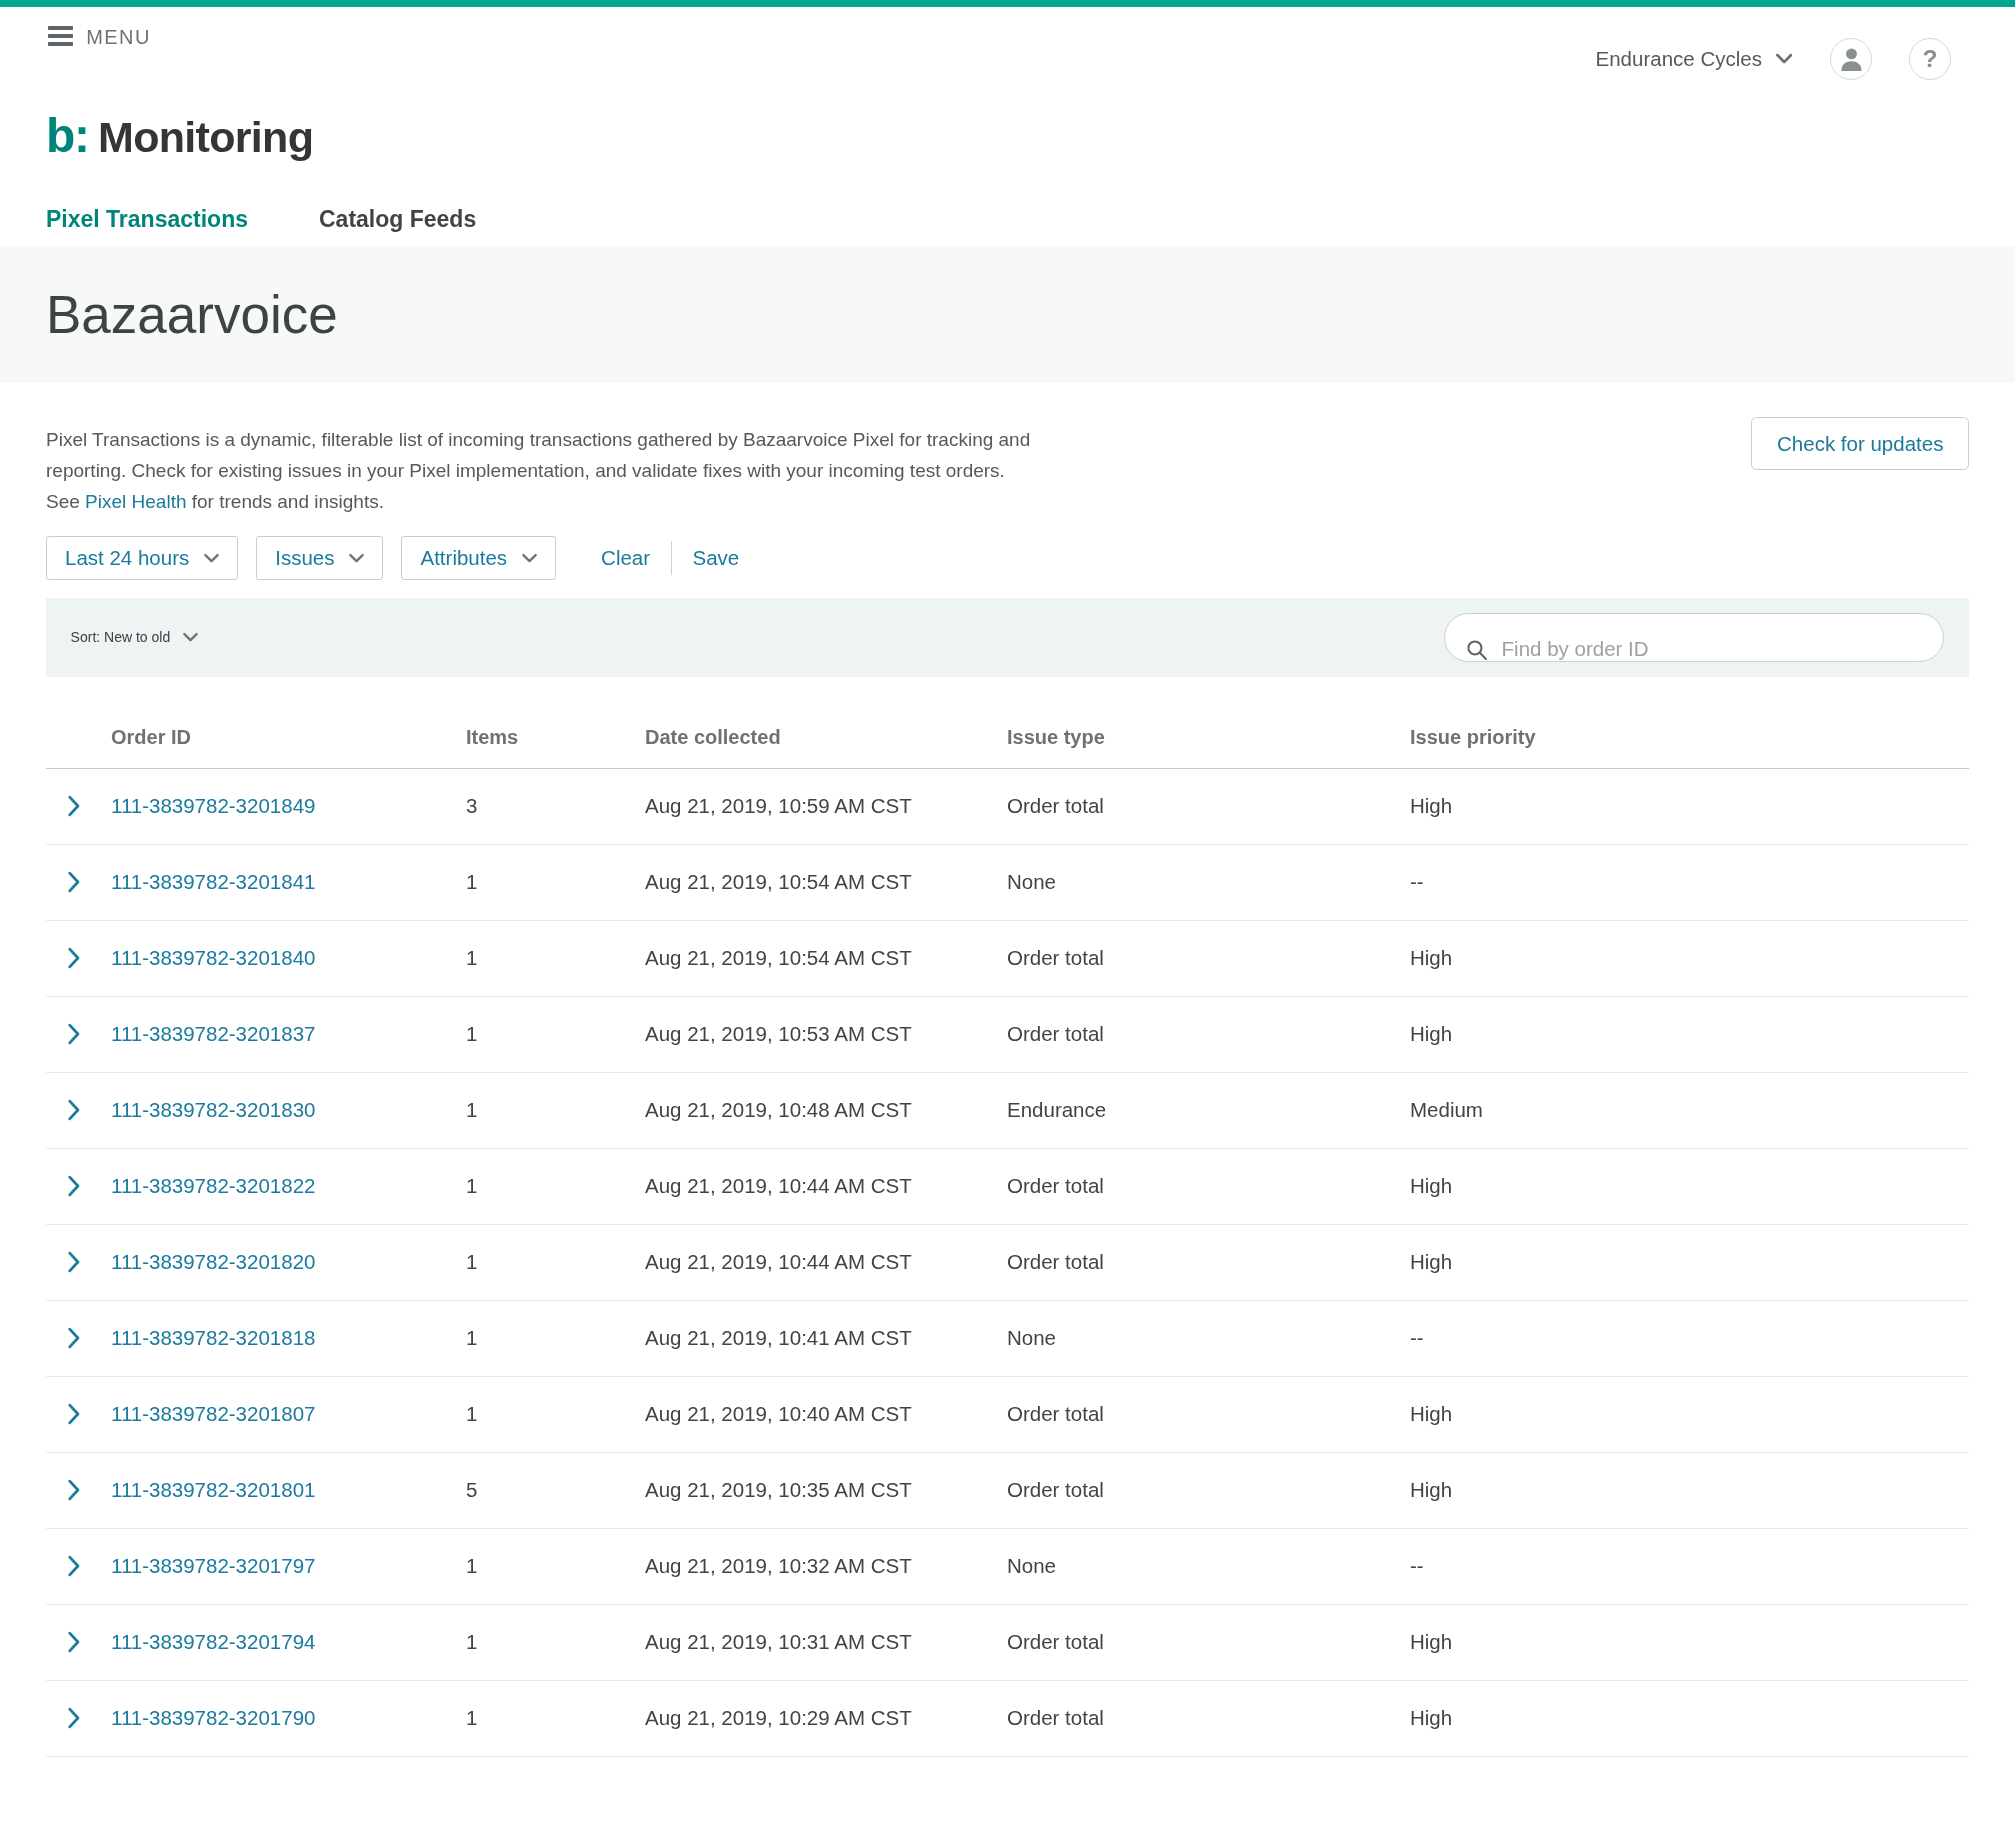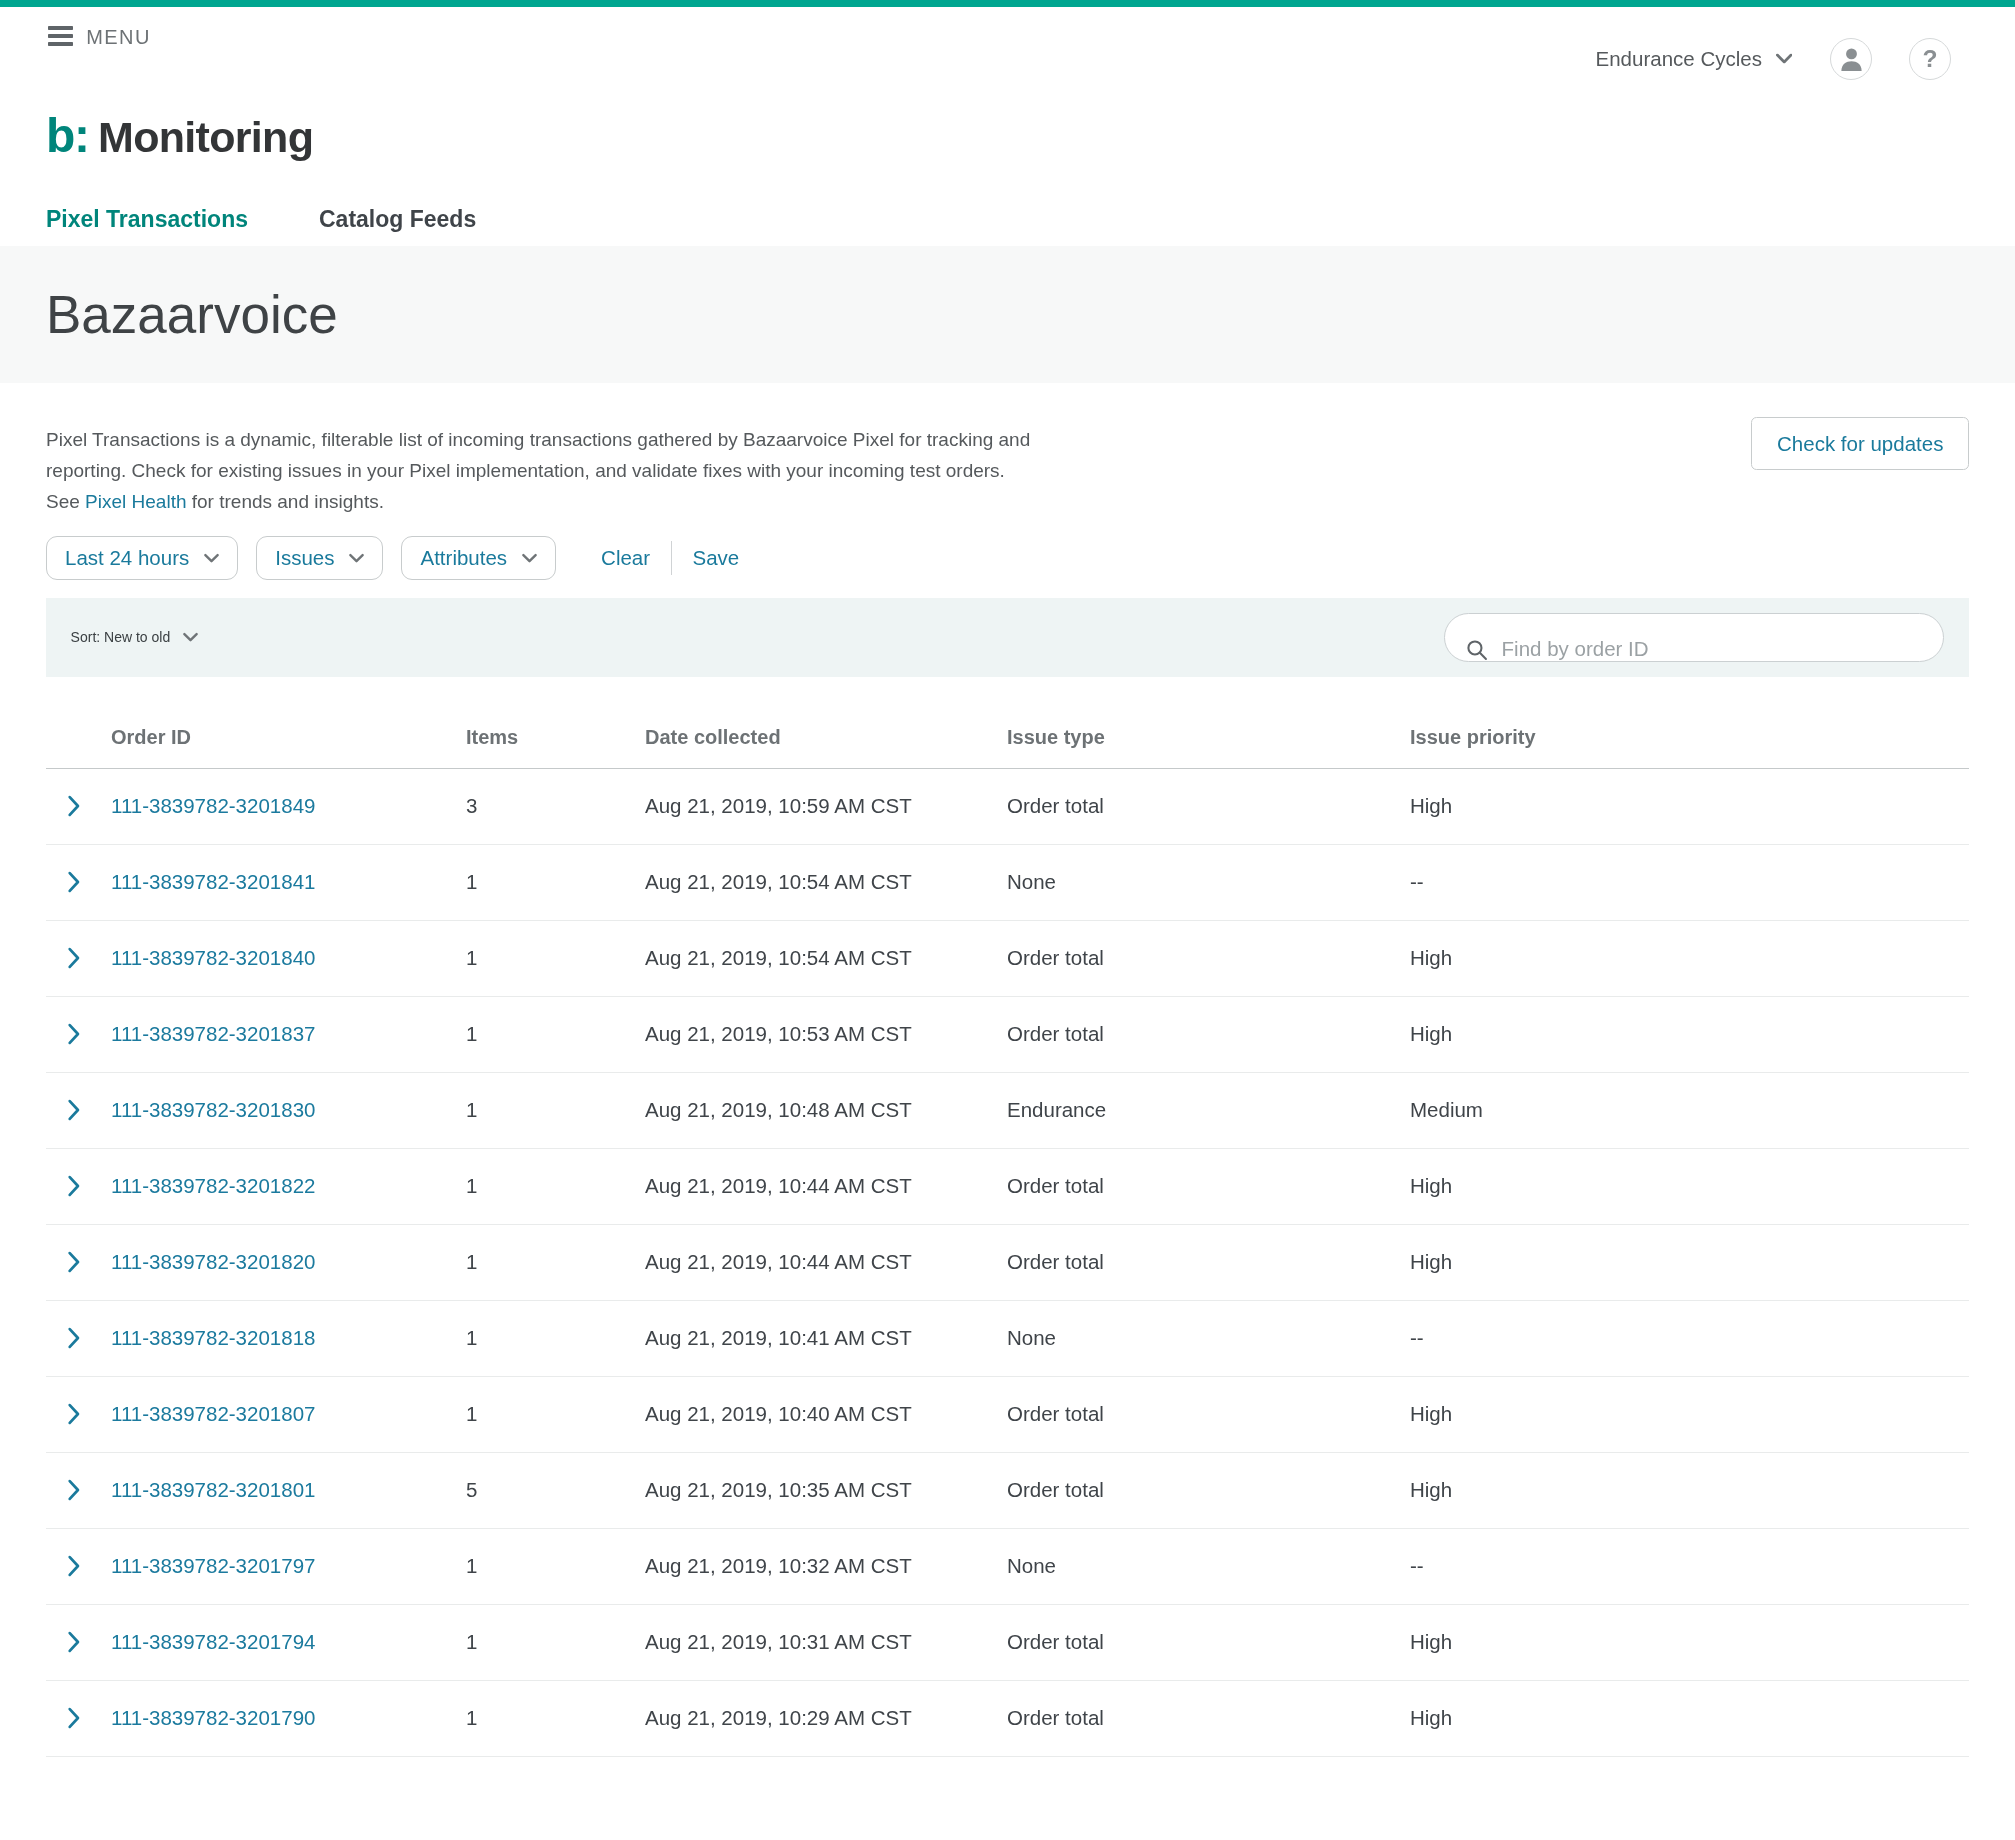--- a/index.html
+++ b/index.html
@@ -56,21 +56,21 @@
   .intro-text .line { display:block; }
   .text-link { color:#1a7a9c; cursor:pointer; }
   .check-btn { background:#fff; border:1.4px solid #c8cccd; border-radius:5.5px; color:#1a7a9c;
                font-size:20.5px; padding:13.7px 24.6px; cursor:pointer; margin-top:-6.8px;
                font-family:inherit; }
 
   
   .saved-filters { margin-top:41px; display:flex; align-items:center; gap:11px; height:27px; cursor:pointer; }
   .saved-label { font-size:20.5px; color:#3b4043; }
   .filter-row { margin-top:19px; display:flex; align-items:center; height:44px; }
-  .pill { display:inline-flex; align-items:center; gap:15px; border:1.4px solid #c8cccd; border-radius:11px;
+  .pill { display:inline-flex; align-items:center; gap:15px; border:1.4px solid #c8cccd; border-radius:3px;
           background:#fff; padding:0 18px; height:44px; font-size:20.5px; color:#1a7a9c;
           margin-right:18px; cursor:pointer; font-family:inherit; }
   .inline-link { font-size:20.5px; color:#1a7a9c; cursor:pointer; background:none; border:none; font-family:inherit; }
   .clear-link { margin-left:27px; }
   .vdivider { width:1.4px; height:34px; background:#d0d3d5; margin:0 20.5px; }
 
   
   .sort-bar { margin-top:18px; height:79px; background:#eef4f4; display:flex; align-items:center;
               justify-content:space-between; padding:0 24.6px; }
   .sort-trigger { display:flex; align-items:center; gap:12.3px; cursor:pointer; }

